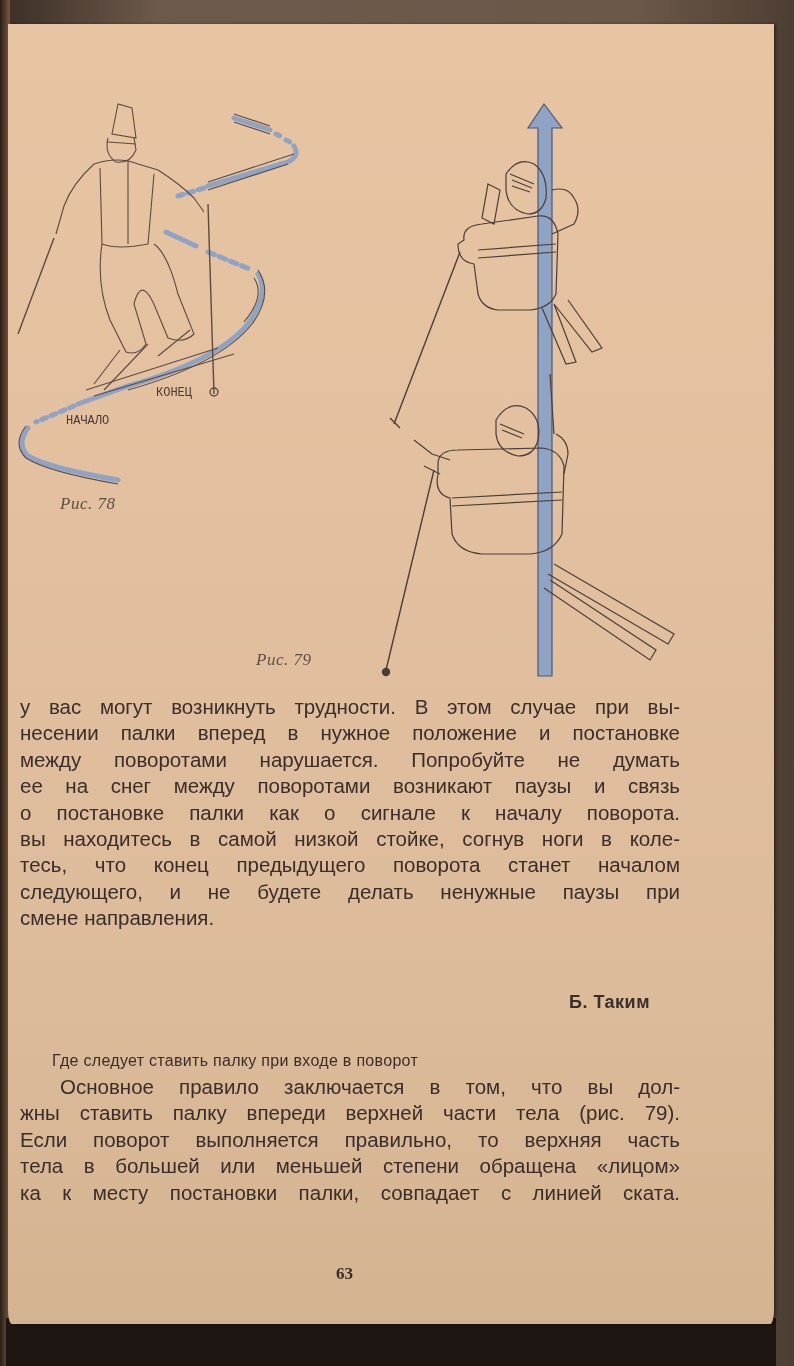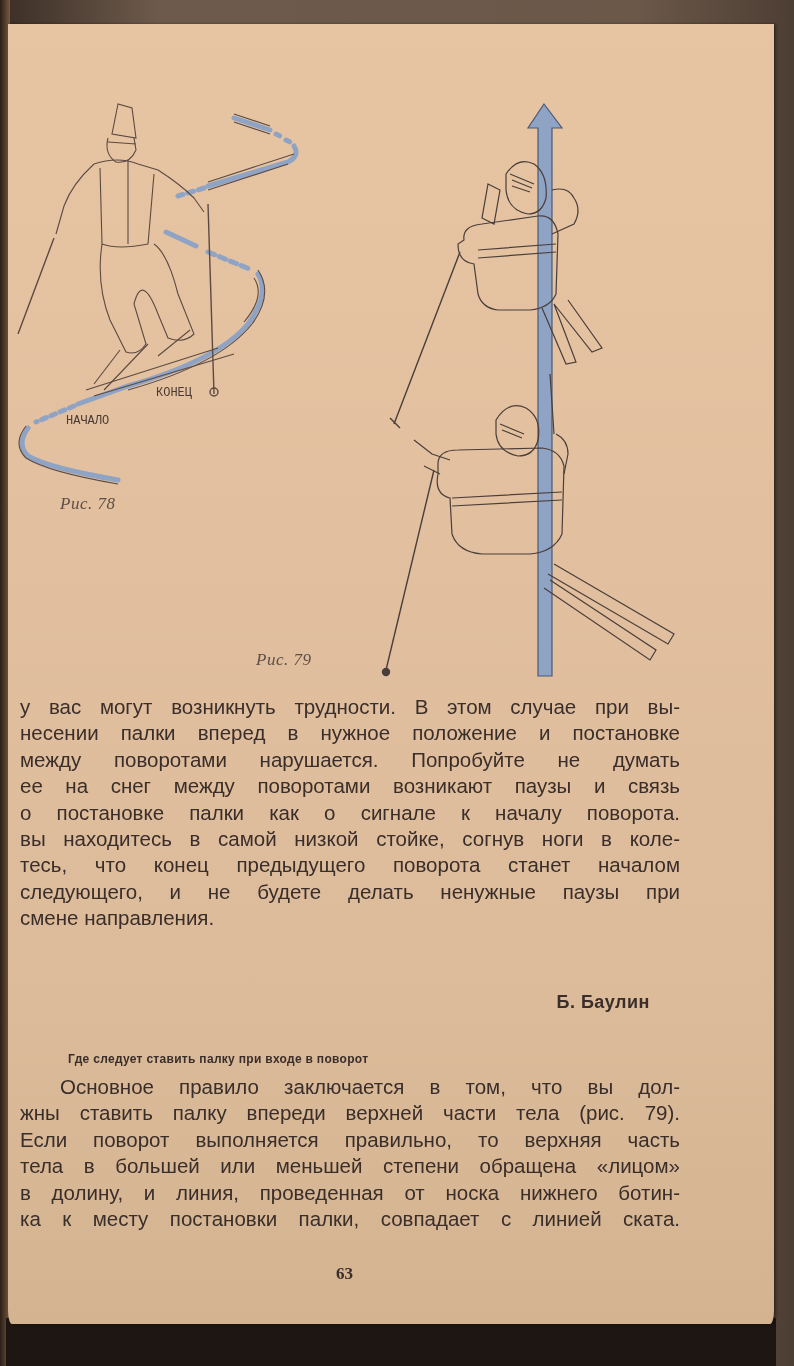--- a/index.html
+++ b/index.html
@@ -7,21 +7,21 @@
   .cover{position:absolute;left:0;top:0;width:794px;height:1366px;background:linear-gradient(90deg,#3b2e26 0%,#6d5a4c 20%,#6b5849 80%,#4d3e34 100%);}
   .spine{position:absolute;left:0;top:0;width:10px;height:1366px;background:linear-gradient(90deg,#2a1f18,#7a5a3e);}
   .page{position:absolute;left:8px;top:24px;width:766px;height:1300px;background:linear-gradient(180deg,#e7c5a3 0%,#e2c09f 40%,#dcbb9a 75%,#d4b391 100%);box-shadow:2px 0 3px rgba(0,0,0,.4);border-bottom-left-radius:4px 14px;border-bottom-right-radius:4px 14px;}
   .page-edge{position:absolute;left:6px;top:1318px;width:770px;height:48px;background:#1e1612;}
   .fig{position:absolute;}
   .caption{position:absolute;font-style:italic;font-size:17px;color:#5e4f47;letter-spacing:0.5px;}
   .text{position:absolute;left:12px;width:660px;font-family:"Liberation Sans Narrow","Liberation Sans",sans-serif;font-size:20.5px;line-height:26.4px;color:#3a2e2a;text-align:justify;}
   .line{display:block;text-align:justify;text-align-last:justify;white-space:nowrap;height:26.4px;}
   .line.last{text-align-last:left;}
   .author{position:absolute;right:124px;top:968px;font-weight:bold;font-size:18px;color:#3a2e2a;font-family:"Liberation Sans",sans-serif;letter-spacing:0.5px;}
-  .heading{position:absolute;left:60px;top:1028px;font-weight:bold;font-size:12px;color:#3a2e2a;font-family:"Liberation Sans",sans-serif;letter-spacing:0.3px;}
+  .heading{position:absolute;left:44px;top:1028px;font-weight:normal;font-size:16px;color:#3a2e2a;font-family:"Liberation Sans",sans-serif;letter-spacing:0.3px;}
   .pageno{position:absolute;left:328px;top:1240px;font-size:17px;color:#3a2e2a;font-weight:bold;}
 </style>
 </head>
 <body>
 
 <div class="cover"></div>
 <div class="spine"></div>
 <div class="page-edge"></div>
 
 <div class="page">
@@ -105,27 +105,26 @@
     <span class="line">несении палки вперед в нужное положение и постановке</span>
     <span class="line">между поворотами нарушается. Попробуйте не думать</span>
     <span class="line">ее на снег между поворотами возникают паузы и связь</span>
     <span class="line">о постановке палки как о сигнале к началу поворота.</span>
     <span class="line">вы находитесь в самой низкой стойке, согнув ноги в коле-</span>
     <span class="line">тесь, что конец предыдущего поворота станет началом</span>
     <span class="line">следующего, и не будете делать ненужные паузы при</span>
     <span class="line last">смене направления.</span>
   </div>
 
-  <div class="author">Б. Баулин</div>
+  <div class="author">Б. Таким</div>
 
   <div class="heading">Где следует ставить палку при входе в поворот</div>
 
   <div class="text" style="top:1050px;">
     <span class="line" style="padding-left:40px;">Основное правило заключается в том, что вы дол-</span>
     <span class="line">жны ставить палку впереди верхней части тела (рис. 79).</span>
     <span class="line">Если поворот выполняется правильно, то верхняя часть</span>
     <span class="line">тела в большей или меньшей степени обращена «лицом»</span>
-    <span class="line">в долину, и линия, проведенная от носка нижнего ботин-</span>
     <span class="line">ка к месту постановки палки, совпадает с линией ската.</span>
   </div>
 
   <div class="pageno">63</div>
 </div>
 
 </body></html>

